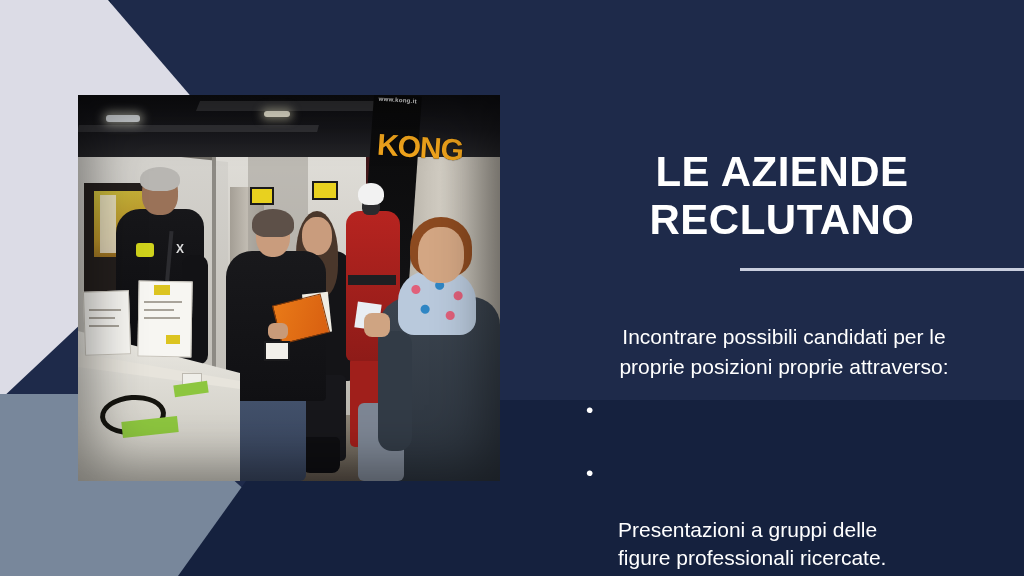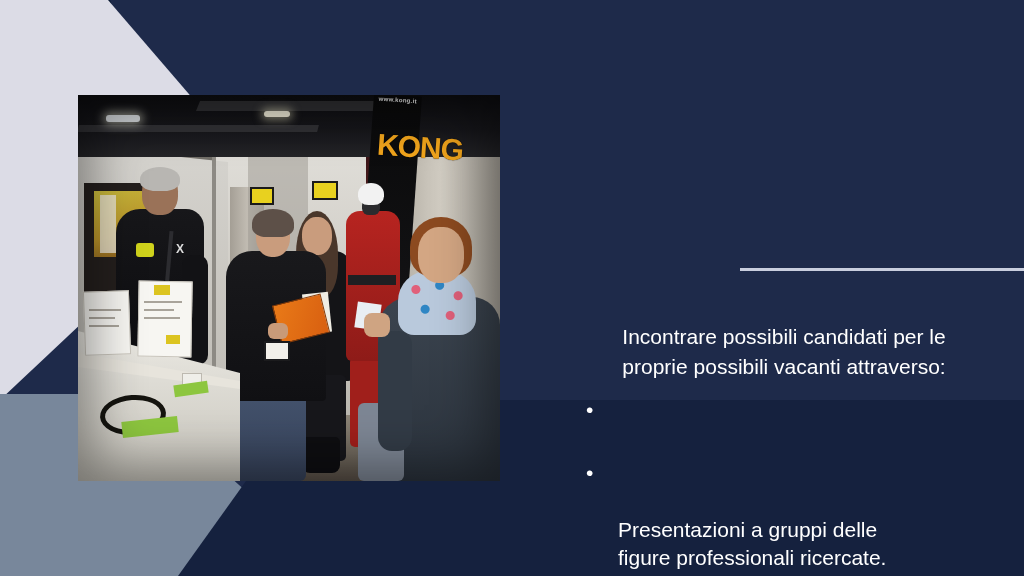--- a/index.html
+++ b/index.html
@@ -585,25 +585,29 @@
     <div class="ph lf-line" id="lf2b"></div>
     <div class="ph lf-line" id="lf2c"></div>
     <div class="ph" id="ph-smallbox"></div>
     <div class="ph" id="ph-cklogo"></div>
     <div class="ph" id="ph-ck-green"></div>
     <div class="ph" id="ph-ck-green2"></div>
 
     <div class="ph" id="ph-vignette"></div>
   </div>
 
+  <div id="title-block">
+    <h1 id="slide-title">LE AZIENDE
+RECLUTANO</h1>
+  </div>
   <div id="title-rule"></div>
 
   <div id="body-block">
     <p id="intro-text">Incontrare possibili candidati per le
-proprie possibili vacanti  attraverso:</p>
+proprie posizioni proprie  attraverso:</p>
     <ul id="bullet-list">
       <li>
         <span class="bullet-dot">•</span>
       </li>
       <li>
         <span class="bullet-dot">•</span>
         <span>Presentazioni  a gruppi delle
 figure professionali ricercate.</span>
       </li>
 

